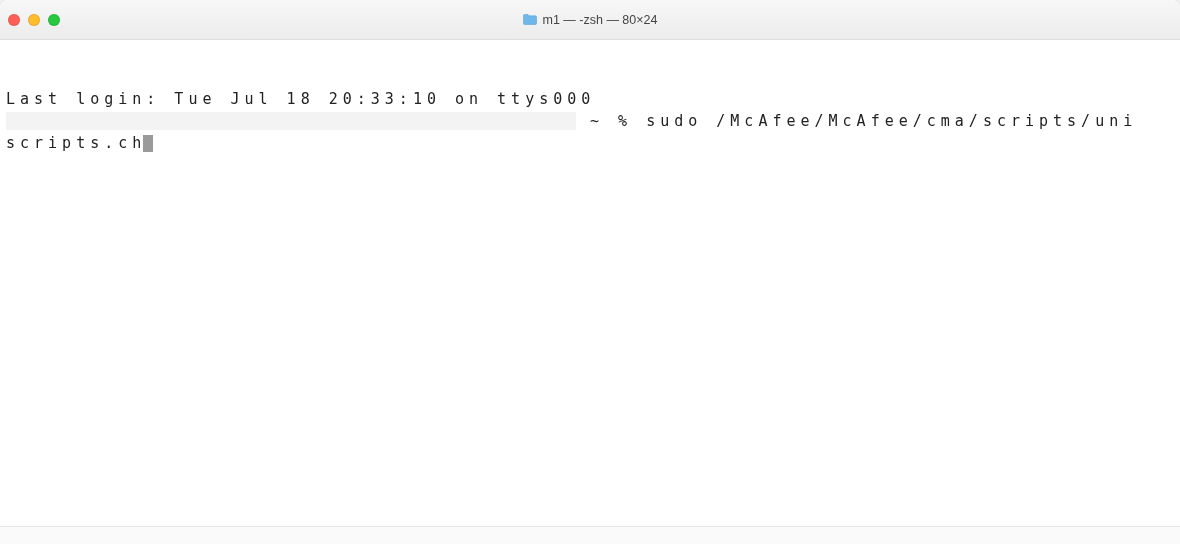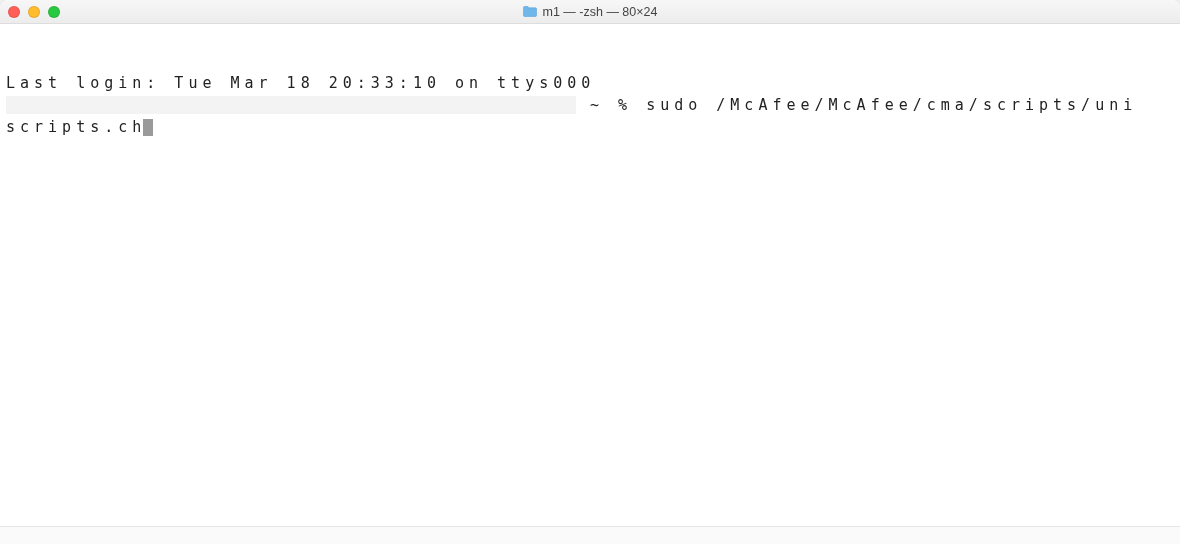--- a/index.html
+++ b/index.html
@@ -14,21 +14,21 @@
       width: 100%;
       height: 100%;
       background: #fff;
       border-radius: 8px 8px 0 0;
       overflow: hidden;
       box-shadow: 0 0 0 1px rgba(0,0,0,0.04);
       display: flex;
       flex-direction: column;
     }
     .titlebar {
-      height: 24px;
+      height: 40px;
       background: linear-gradient(#f7f7f7, #ececec);
       border-bottom: 1px solid #ddd;
       display: flex;
       align-items: center;
       position: relative;
       padding: 0 8px;
     }
     .traffic-lights {
       display: flex;
       gap: 8px;
@@ -110,17 +110,17 @@
       <span class="folder-icon">
         <svg width="14" height="11" viewBox="0 0 14 11">
           <path d="M0.5 1.5 C0.5 0.9 1 0.5 1.5 0.5 L5 0.5 L6 1.8 L12.5 1.8 C13 1.8 13.5 2.2 13.5 2.8 L13.5 9.5 C13.5 10.1 13 10.5 12.5 10.5 L1.5 10.5 C1 10.5 0.5 10.1 0.5 9.5 Z" fill="#6fb7e8" stroke="#4a9bd4" stroke-width="0.5"></path>
         </svg>
       </span>
       <span>m1 — -zsh — 80×24</span>
     </div>
   </div>
 
   <div class="terminal-area">
-    <span class="line">Last login: Tue Mar 18 20:33:10 on ttys000</span><span class="line"><span class="redacted"></span><span> ~ % </span><span>sudo /McAfee/McAfee/cma/scripts/uni</span></span><span class="line"><span>scripts.ch</span><span class="cursor-block"></span></span>
+    <span class="line">Last login: Tue Jul 18 20:33:10 on ttys000</span><span class="line"><span class="redacted"></span><span> ~ % </span><span>sudo /McAfee/McAfee/cma/scripts/uni</span></span><span class="line"><span>scripts.ch</span><span class="cursor-block"></span></span>
   </div>
 
   <div class="bottombar"></div>
 </div>
 
 </body></html>

